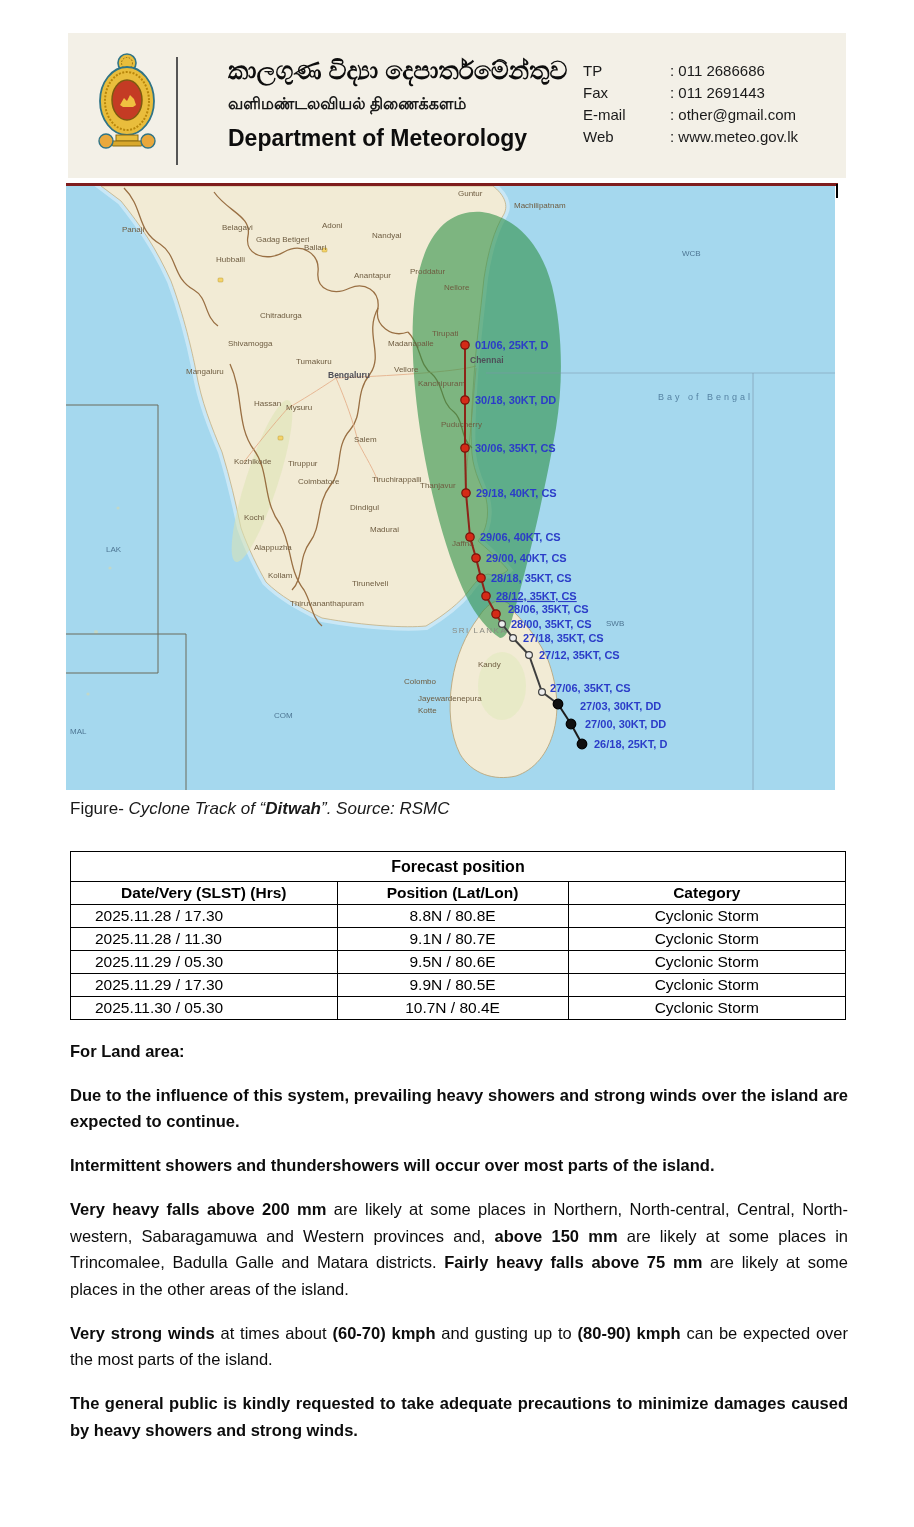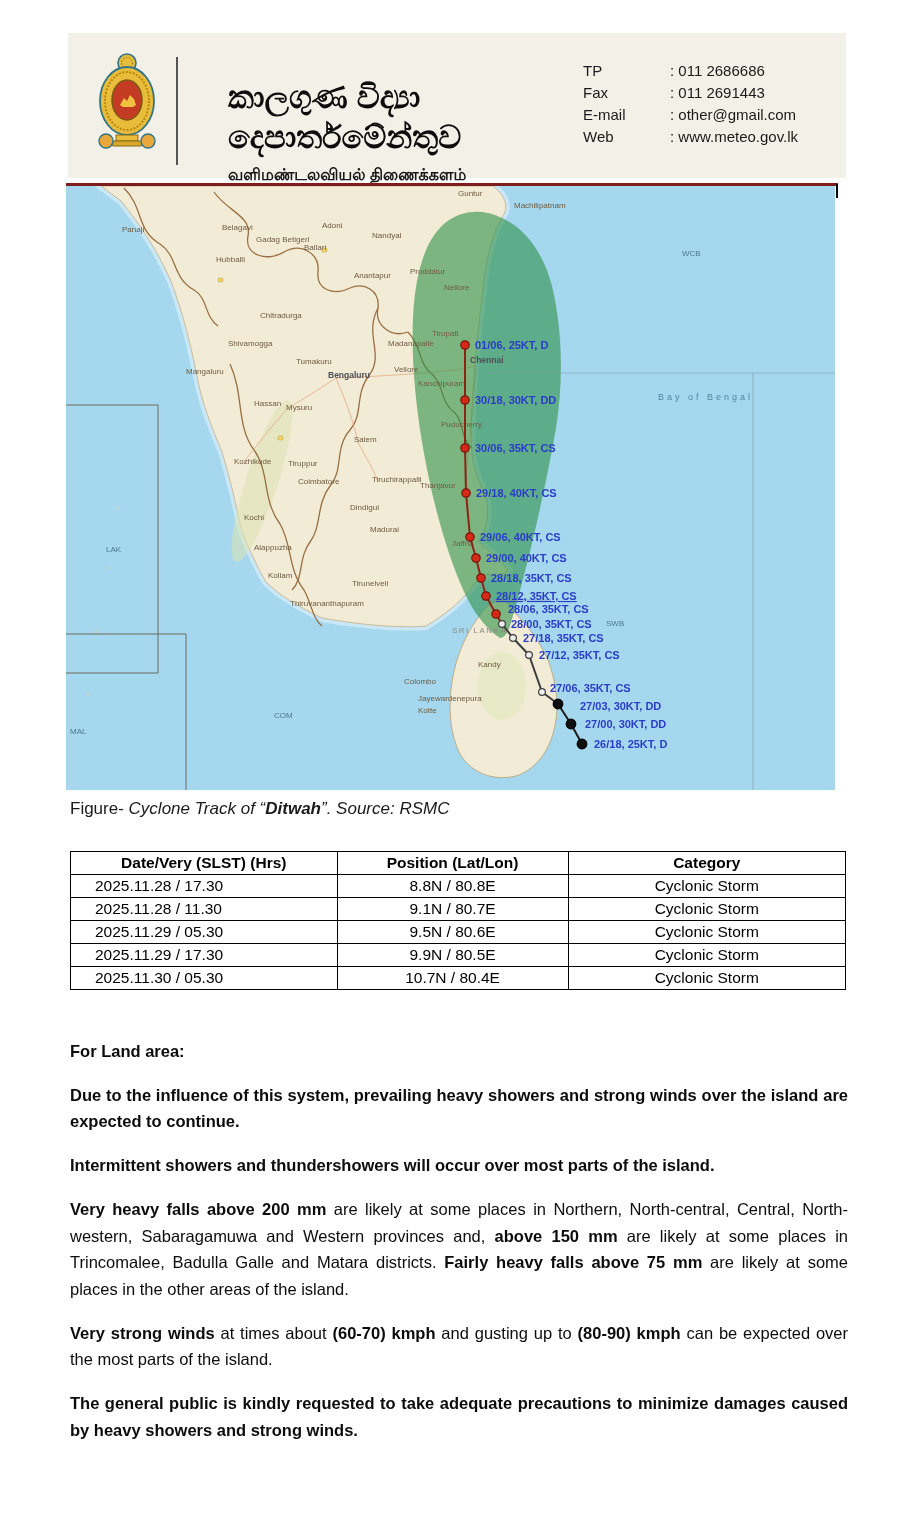--- a/index.html
+++ b/index.html
@@ -4,21 +4,21 @@
 <style>
   * { margin:0; padding:0; box-sizing:border-box; }
   body { background:#ffffff; font-family:"Liberation Sans", sans-serif; color:#121212; }
   .page { position:relative; width:914px; height:1527px; background:#ffffff; overflow:hidden; }
 
   
   .header-band { position:absolute; left:68px; top:33px; width:778px; height:145px; background:#f3f0e7; }
   .emblem { position:absolute; left:26px; top:16px; }
   .hdr-divider { position:absolute; left:108px; top:24px; width:2px; height:108px; background:#555; }
   .hdr-titles { position:absolute; left:160px; top:22px; width:350px; }
-  .t-sinhala { font-size:32px; font-weight:bold; line-height:1.25; color:#0d0d0d;margin-top:22px; }
+  .t-sinhala { font-size:25px; font-weight:bold; line-height:1.25; color:#0d0d0d; }
   .t-tamil   { font-size:16px; font-weight:bold; margin-top:9px; color:#171717; }
   .t-english { font-size:23px; font-weight:bold; margin-top:10px; color:#0d0d0d; }
   .contact-block { position:absolute; left:515px; top:27px; font-size:15px; color:#1a1a1a; }
   .c-row { display:flex; line-height:22px; }
   .c-lab { width:52px; }
   .c-val { white-space:nowrap;margin-left:35px; }
 
   
   .map-wrap { position:absolute; left:66px; top:183px; width:772px; border-top:3px solid #7f1d1d; }
   .map-right-tick { position:absolute; left:836px; top:184px; width:2px; height:14px; background:#000; }
@@ -264,20 +264,23 @@
   <div class="caption"><span>Figure- </span><span class="it">Cyclone Track of “</span><span class="bd">Ditwah</span><span class="it">”. Source: RSMC</span></div>
 
   <table class="fc-table">
     <colgroup>
         <col class="c1">
         <col class="c2">
         <col class="c3">
       </colgroup>
     <thead>
       <tr>
+        <th colspan="3" class="title-cell">Forecast position</th>
+      </tr>
+      <tr>
           <th>Date/Very (SLST) (Hrs)</th>
           <th>Position (Lat/Lon)</th>
           <th>Category</th>
         </tr>
     </thead>
     <tbody>
         <tr>
           <td class="left">2025.11.28 / 17.30</td>
           <td>8.8N / 80.8E</td>
           <td>Cyclonic Storm</td>

